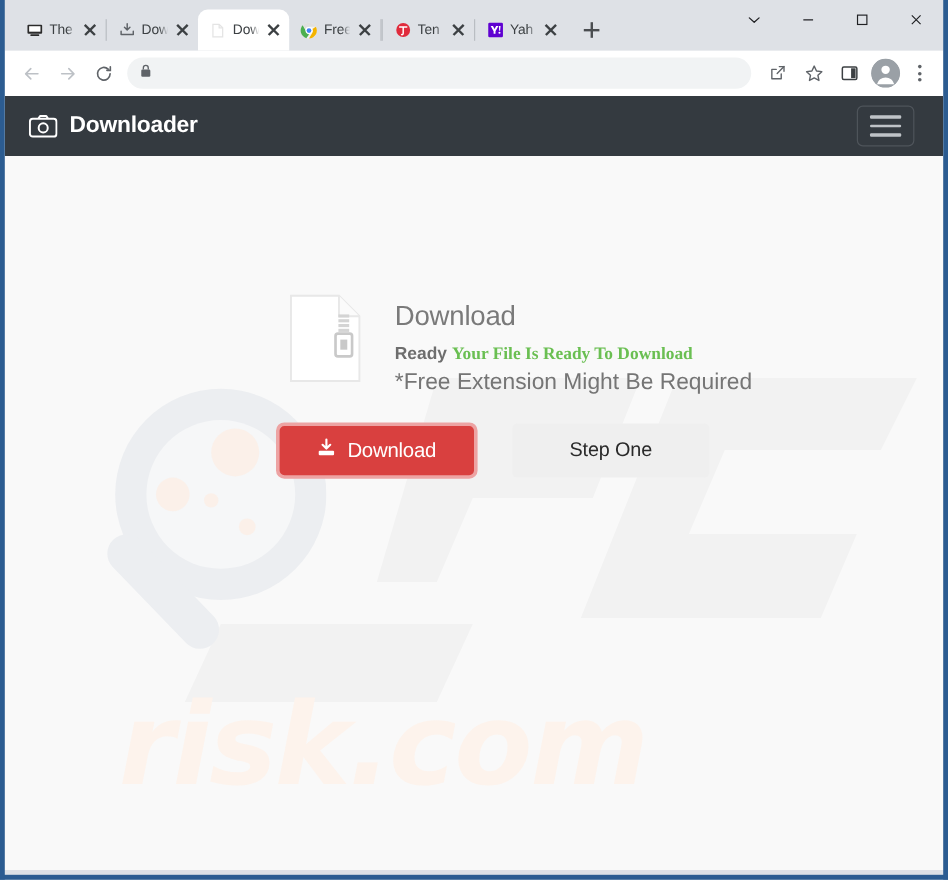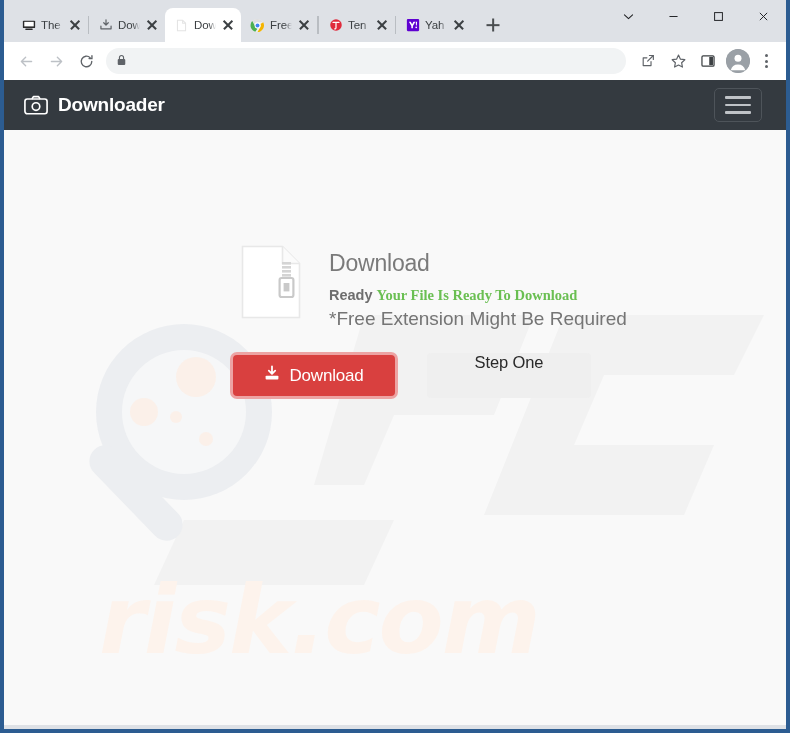--- a/index.html
+++ b/index.html
@@ -307,21 +307,21 @@
     gap: 9px;
     color: #ffffff;
     font-size: 17px;
     letter-spacing: -0.2px;
   }
   .btn-step {
     width: 164px; height: 45px;
     background: #efefef;
     border-radius: 4px;
     display: flex;
-    align-items: flex-start;
+    align-items: center;
     justify-content: center;
     color: #2a2a2a;
     font-size: 16.5px;
     letter-spacing: -0.1px;
   }
 </style>
 </head>
 <body>
 
 <div class="window">

